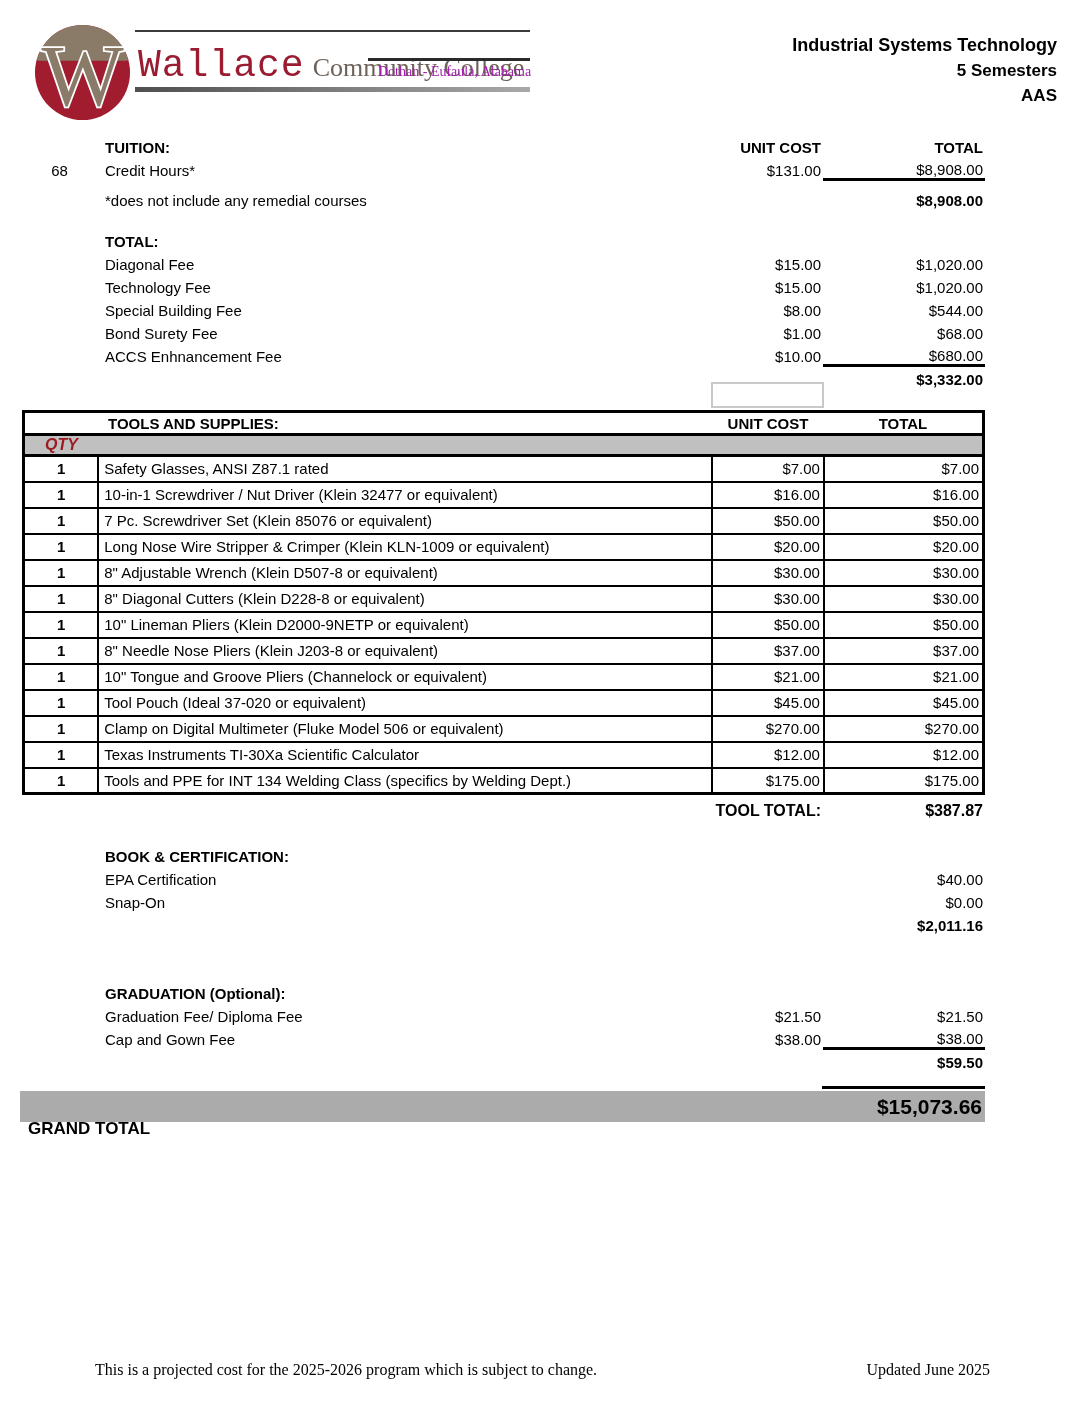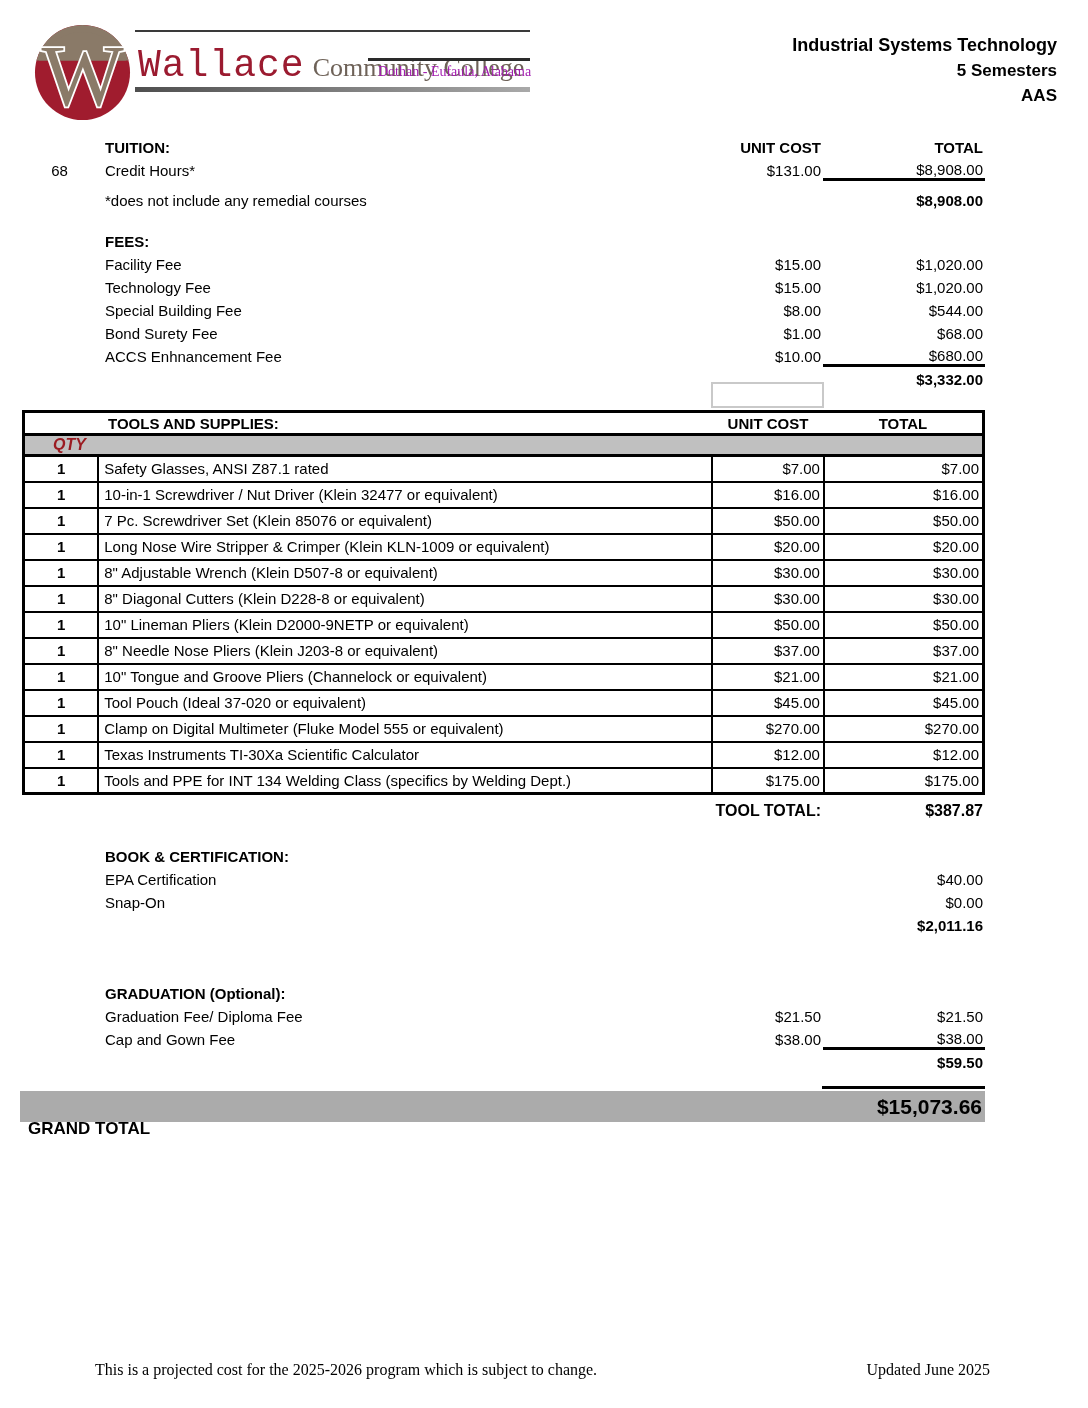--- a/index.html
+++ b/index.html
@@ -32,21 +32,21 @@
   .b { font-weight:bold; }
   .ul3 { border-bottom:3px solid #000; }
   
   .tools-box { position:absolute; left:711px; top:382px; width:113px; height:26px; border:2px solid #c9c9c9; background:#fff; }
   .tools { position:absolute; left:22px; top:410px; width:963px; border-collapse:collapse; font-size:15px; }
   .tools td { border:2px solid #000; vertical-align:middle; height:26px; padding:0; }
   .tools tr.thead td { border-left:none; border-right:none; border-top:3px solid #000; border-bottom:3px solid #000; height:23px; }
   .tools tr.thead td:first-child { border-left:3px solid #000; }
   .tools tr.thead td:last-child { border-right:3px solid #000; }
   .tools tr.qtyrow td { background:#c0c0c0; border-left:3px solid #000; border-right:3px solid #000; border-bottom:3px solid #000; height:21px; }
-  .qty-label { font-style:italic; font-weight:bold; color:#9b1b21; padding-left:28px; font-size:16px; }
+  .qty-label { font-style:italic; font-weight:bold; color:#9b1b21; padding-left:20px; font-size:16px; }
   .tools .hlabel { font-weight:bold; padding-left:83px; }
   .tools .hcost, .tools .htot { font-weight:bold; text-align:center; }
   .tools .cqty { text-align:center; font-weight:bold; width:75px; }
   .tools .citem { padding-left:5px; width:616px; }
   .tools .ccost { text-align:right; padding-right:3px; width:112px; }
   .tools .ctot { text-align:right; padding-right:3px; width:160px; }
   .tools tr:last-child td { border-bottom:3px solid #000; }
   .tools td:first-child { border-left:3px solid #000; }
   .tools td:last-child { border-right:3px solid #000; }
   
@@ -105,27 +105,27 @@
       <div class="c1"></div>
       <div class="c2">*does not include any remedial courses</div>
       <div class="c3"></div>
       <div class="c4 b">$8,908.00</div>
     </div>
   </div>
 
   <div class="sec" style="top:230px;">
     <div class="mrow">
       <div class="c1"></div>
-        <div class="c2 b">FEES:</div>
+        <div class="c2 b">TOTAL:</div>
       <div class="c3"></div>
         <div class="c4"></div>
     </div>
     <div class="mrow">
       <div class="c1"></div>
-        <div class="c2">Facility Fee</div>
+        <div class="c2">Diagonal Fee</div>
       <div class="c3">$15.00</div>
       <div class="c4">$1,020.00</div>
     </div>
     <div class="mrow">
       <div class="c1"></div>
         <div class="c2">Technology Fee</div>
       <div class="c3">$15.00</div>
       <div class="c4">$1,020.00</div>
     </div>
     <div class="mrow">
@@ -221,21 +221,21 @@
       <td class="ctot">$21.00</td>
     </tr>
     <tr>
       <td class="cqty">1</td>
       <td class="citem">Tool Pouch (Ideal 37-020 or equivalent)</td>
       <td class="ccost">$45.00</td>
       <td class="ctot">$45.00</td>
     </tr>
     <tr>
       <td class="cqty">1</td>
-      <td class="citem">Clamp on Digital Multimeter (Fluke Model 555 or equivalent)</td>
+      <td class="citem">Clamp on Digital Multimeter (Fluke Model 506 or equivalent)</td>
       <td class="ccost">$270.00</td>
       <td class="ctot">$270.00</td>
     </tr>
     <tr>
       <td class="cqty">1</td>
       <td class="citem">Texas Instruments TI-30Xa Scientific Calculator</td>
       <td class="ccost">$12.00</td>
       <td class="ctot">$12.00</td>
     </tr>
     <tr>

